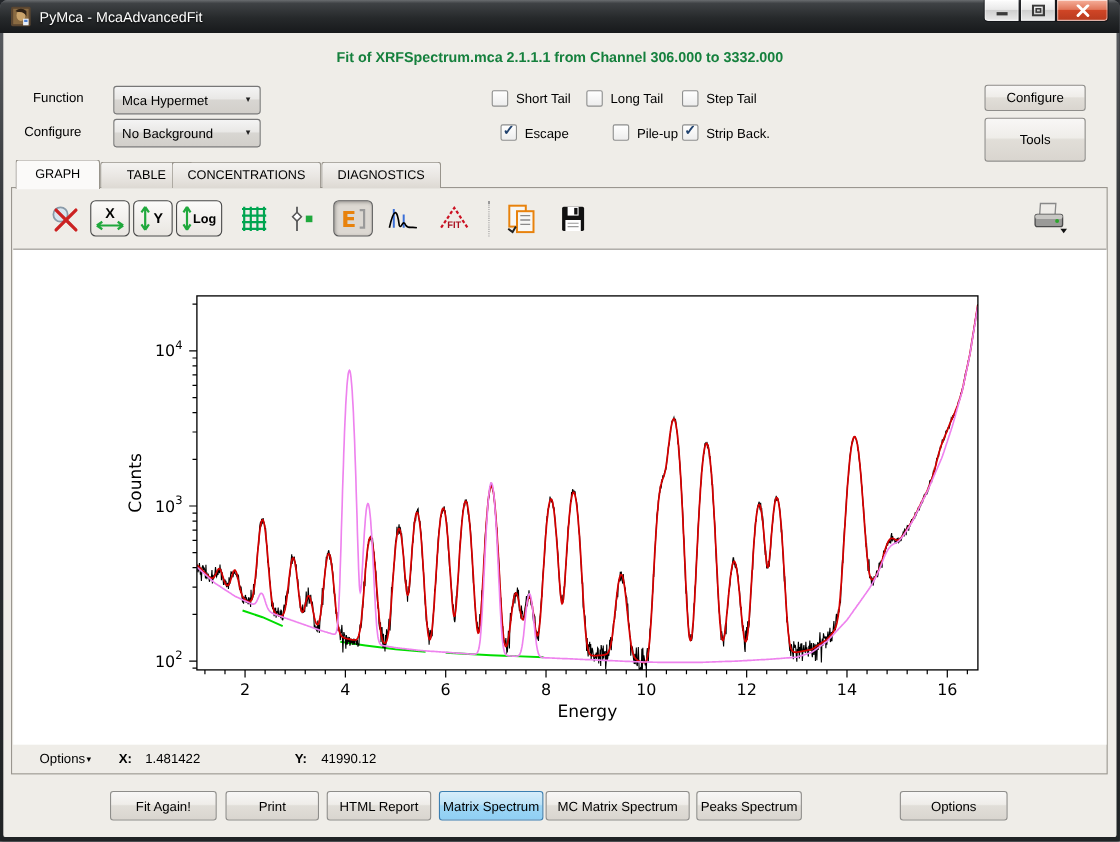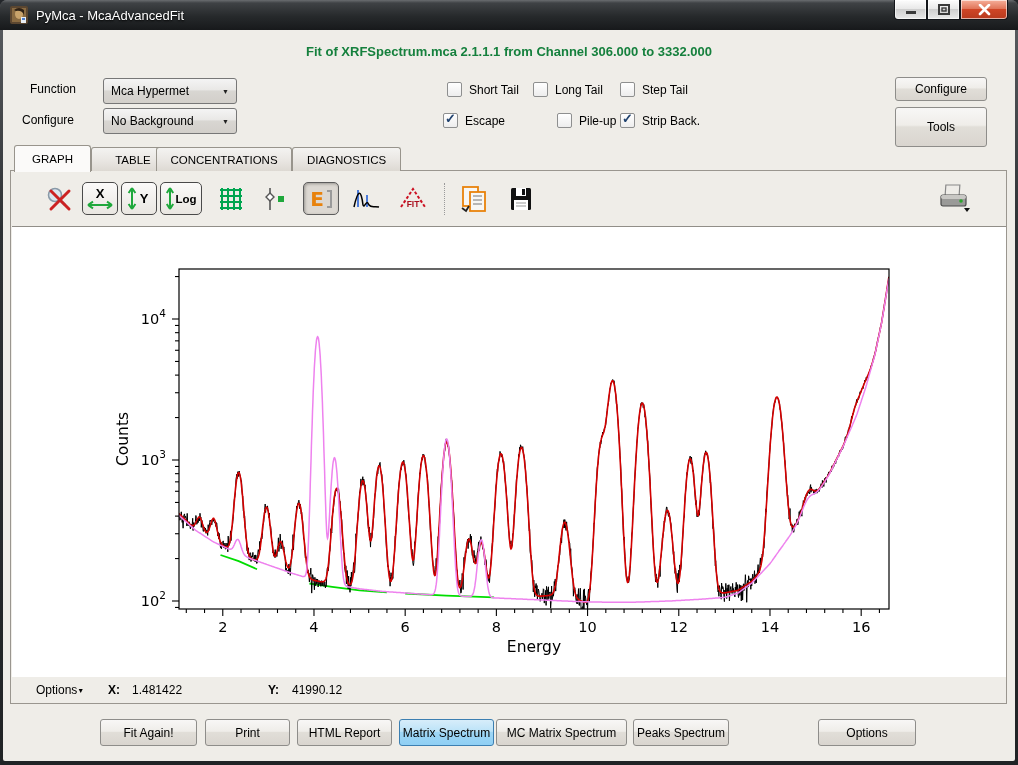--- a/index.html
+++ b/index.html
@@ -89,21 +89,21 @@
         <span class="cb-lab">Short Tail</span>
       </div>
     <div class="abs cb-row" style="left:530px;top:49px;">
         <span class="cb-box"></span>
         <span class="cb-lab">Long Tail</span>
       </div>
     <div class="abs cb-row" style="left:617px;top:49px;">
         <span class="cb-box"></span>
         <span class="cb-lab">Step Tail</span>
       </div>
-    <div class="abs cb-row checked" style="left:440px;top:80px;">
+    <div class="abs cb-row checked" style="left:452px;top:80px;">
         <span class="cb-box"></span>
         <span class="cb-lab">Escape</span>
       </div>
     <div class="abs cb-row" style="left:530px;top:80px;padding-left:24px;">
         <span class="cb-box"></span>
         <span class="cb-lab">Pile-up</span>
       </div>
     <div class="abs cb-row checked" style="left:617px;top:80px;">
         <span class="cb-box"></span>
         <span class="cb-lab">Strip Back.</span>

